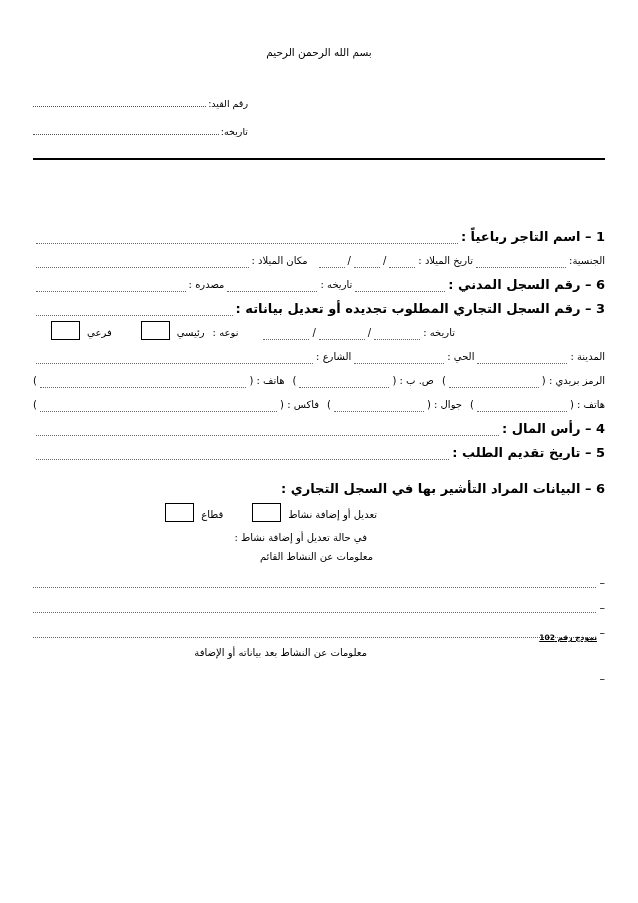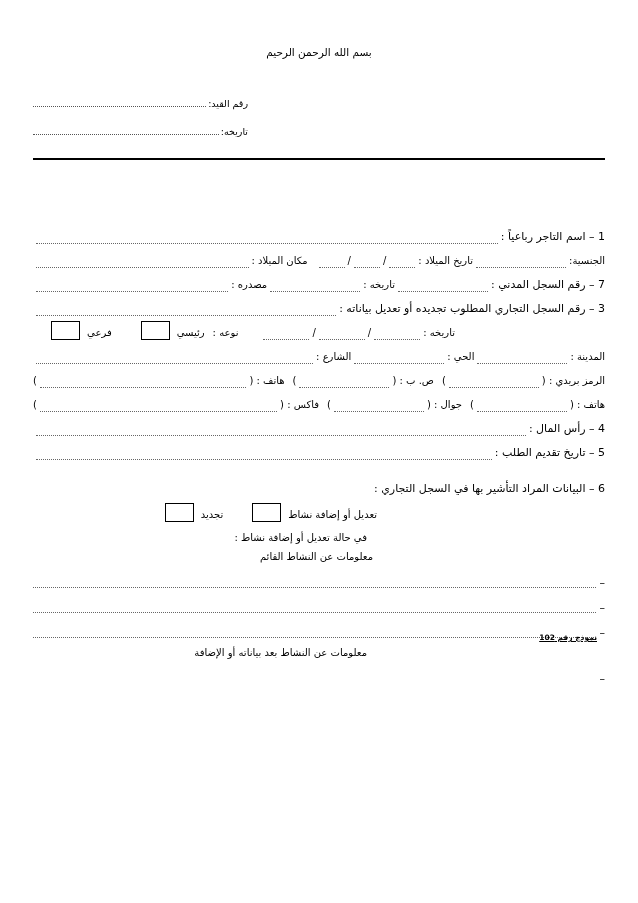--- a/index.html
+++ b/index.html
@@ -135,22 +135,22 @@
     border-bottom: 1px dotted #666;
     height: 12px;
     margin-left: 3px;
     margin-right: 3px;
     min-width: 10px;
   }
   .line .fill.sm { flex: 0 0 46px; }
   .line .fill.xs { flex: 0 0 26px; }
   .line .fill.md { flex: 0 0 90px; }
   .num {
-    font-weight: normal;
-    font-size: 11px;
+    font-weight: bold;
+    font-size: 13px;
     text-align: center;
   }
   .sp { flex: 0 0 8px; }
   .sp-lg { flex: 0 0 22px; }
 
   
   .cbox {
     flex: 0 0 auto;
     width: 27px;
     height: 17px;
@@ -270,21 +270,21 @@
         <span class="t">/</span>
         <span class="fill xs"></span>
         <span class="t">/</span>
         <span class="fill xs"></span>
         <span class="sp"></span>
         <span class="t">مكان الميلاد :</span>
         <span class="fill"></span>
       </div>
 
       <div class="line">
-        <span class="t num">7 – رقم السجل المدني :</span>
+        <span class="t num">6 – رقم السجل المدني :</span>
         <span class="fill md"></span>
         <span class="t">تاريخه :</span>
         <span class="fill md"></span>
         <span class="t">مصدره :</span>
         <span class="fill"></span>
       </div>
 
       <div class="line">
         <span class="t num">3 – رقم السجل التجاري المطلوب تجديده أو تعديل بياناته   :</span>
         <span class="fill"></span>
@@ -355,21 +355,21 @@
       </div>
 
       <div class="line" style="margin-bottom:10px;margin-top:20px;">
         <span class="t num">6 – البيانات المراد التأشير بها في السجل التجاري :</span>
       </div>
 
       <div class="line" style="padding-right:228px; margin-bottom:10px;">
         <span class="t">تعديل أو إضافة نشاط</span>
         <span class="cbox"></span>
         <span class="sp-lg"></span>
-        <span class="t">تجديد</span>
+        <span class="t">قطاع</span>
         <span class="cbox"></span>
       </div>
 
       <div class="sub indent-1">في حالة تعديل أو إضافة نشاط :</div>
 
       <div class="sub indent-2" style="margin-bottom:10px;">معلومات عن النشاط  القائم</div>
 
       <div class="dashline">
         <span class="dash">–</span>
         <span class="fill"></span>

